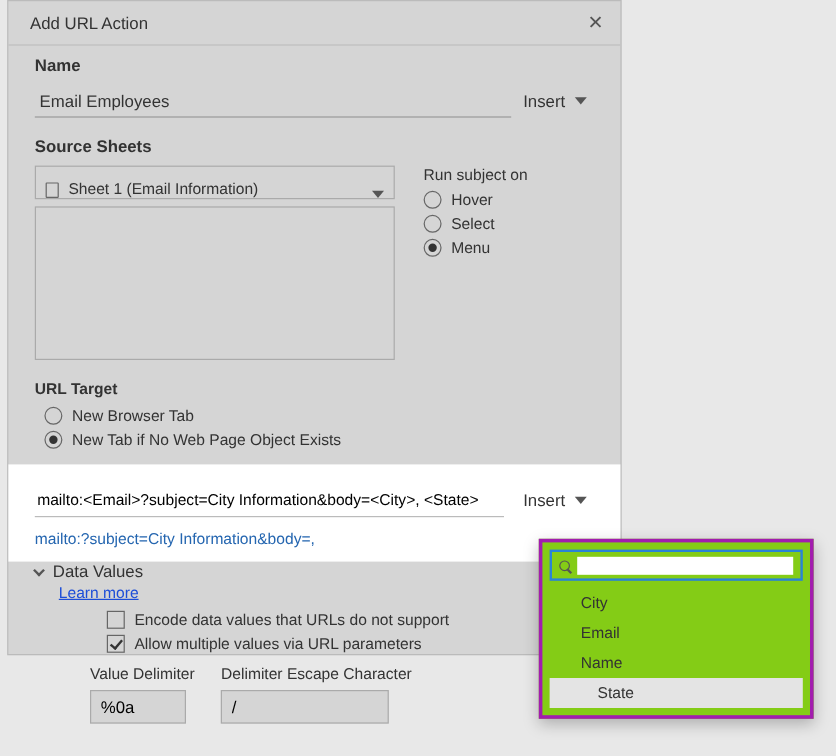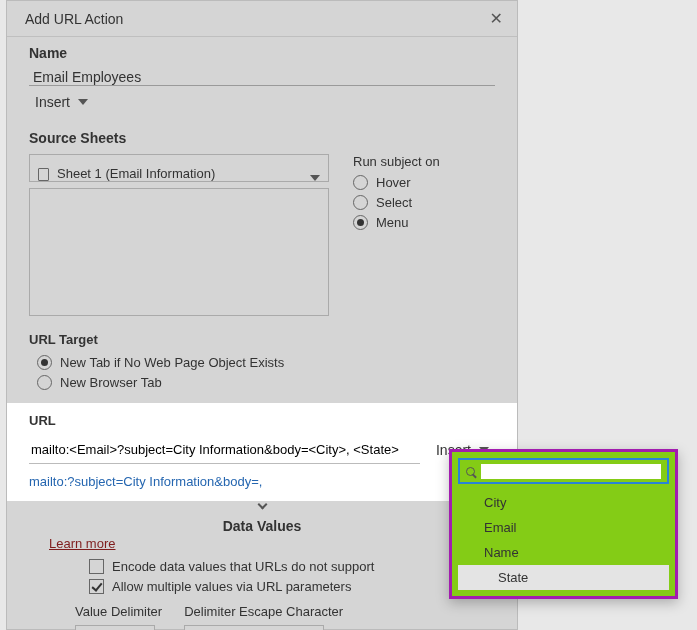--- a/index.html
+++ b/index.html
@@ -8,35 +8,35 @@
     font-size: 13px;
     background: #e8e8e8;
     width: 697px;
     height: 630px;
     position: relative;
     color: #333;
   }
   .dialog {
     position: absolute;
     left: 6px; top: 0;
-    width: 512px; height: 630px;
+    width: 512px; height: 546px;
     background: #d5d5d5;
     border: 1px solid #bbb;
   }
   .title-bar {
     display: flex; justify-content: space-between; align-items: center;
     padding: 8px 14px 8px 18px;
     border-bottom: 1px solid #bfbfbf;
   }
   .title-bar .title { font-size: 14px; }
   .close-x { font-size: 16px; color: #555; cursor: pointer; }
   .section { padding: 8px 22px; }
   .label-bold { font-weight: 600; font-size: 14px; margin-bottom: 8px; }
   .label-bold-sm { font-weight: 600; font-size: 13px; margin-bottom: 8px; }
-  .name-row { display: flex; gap: 4px; margin-top: 4px; flex-direction: column; }
+  .name-row { display: flex; align-items: center; gap: 4px; margin-top: 4px; }
   .name-input {
     flex: 1; height: 28px; padding: 0 4px;
     background: transparent; border: none; border-bottom: 1px solid #9a9a9a;
     font-size: 14px; color: #333; outline: none;
   }
   .insert-btn {
     display: flex; align-items: center; gap: 8px;
     font-size: 14px; color: #333; cursor: pointer;
     padding: 4px 6px;
   }
@@ -77,27 +77,27 @@
   .url-input-row { display: flex; align-items: center; gap: 10px; margin-top: 6px; }
   .url-input {
     flex: 1; height: 28px; border: none; border-bottom: 1px solid #bbb;
     background: transparent; font-size: 13px; padding: 0 2px; outline: none;
   }
   .link-text {
     color: #2566b0; font-size: 13px; margin-top: 10px;
     display: inline-block; cursor: pointer;
   }
   .data-values { padding: 0 22px 12px 22px; }
-  .dv-head { display: flex; align-items: center; gap: 8px; font-weight: 700; font-size: 14px; cursor: pointer; flex-direction: column; }
+  .dv-head { display: flex; align-items: center; gap: 8px; font-weight: 400; font-size: 14px; cursor: pointer; }
   .chevron-dn-sm {
     width: 7px; height: 7px; border-right: 2px solid #555; border-bottom: 2px solid #555;
     transform: rotate(45deg); display:inline-block; margin-bottom:2px;
   }
   .learn-more {
-    color: #7f1d1d; text-decoration: underline; font-size: 13px;
+    color: #1d4ed8; text-decoration: underline; font-size: 13px;
     margin-left: 20px; margin-top: 2px; display: inline-block; cursor: pointer;
   }
   .check-row { display:flex; align-items:flex-start; gap:8px; margin: 5px 0 5px 28px; font-size:13px; cursor:pointer;padding-left:32px; }
   .chk {
     width: 15px; height: 15px; border: 1.5px solid #666; background: #d5d5d5;
     display: flex; align-items: center; justify-content: center;
   }
   .chk.checked::after {
     content: ""; width: 4px; height: 8px; border-right: 2px solid #333;
     border-bottom: 2px solid #333; transform: rotate(40deg); margin-bottom: 2px;
@@ -190,32 +190,31 @@
           </div>
         </div>
       </div>
     </div>
   </div>
 
   <div class="section">
     <div class="label-bold-sm">URL Target</div>
     <div class="radio-list" style="margin-left:8px">
       <div class="radio-row">
+        <span class="radio"></span>
+        <span>New Browser Tab</span>
+      </div>
+      <div class="radio-row">
         <span class="radio sel"></span>
         <span>New Tab if No Web Page Object Exists</span>
       </div>
-      <div class="radio-row">
-        <span class="radio"></span>
-        <span>New Browser Tab</span>
-      </div>
     </div>
   </div>
 
   <div class="url-band">
-    <div class="label-bold-sm">URL</div>
     <div class="url-input-row">
       <input class="url-input" value="mailto:&lt;Email&gt;?subject=City Information&amp;body=&lt;City&gt;, &lt;State&gt;" style="">
       <div class="insert-btn">
         <span>Insert</span>
         <span class="caret-down"></span>
       </div>
     </div>
     <a class="link-text">mailto:?subject=City Information&amp;body=,</a>
   </div>
 

